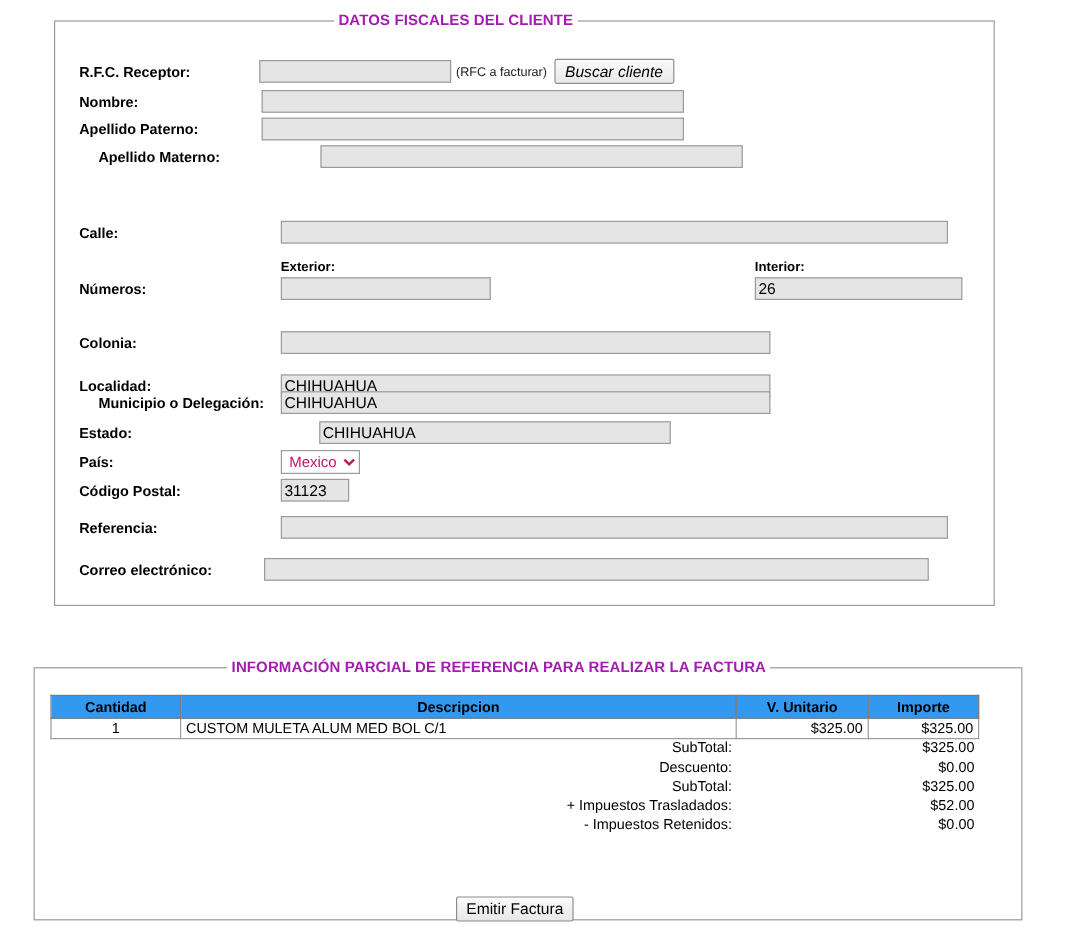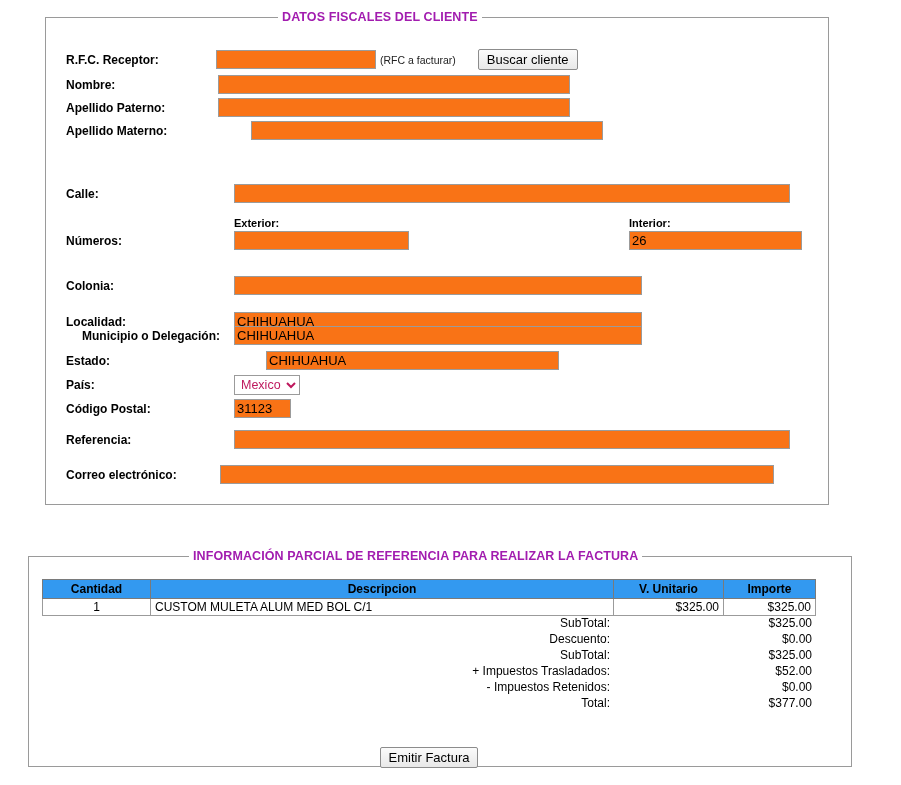--- a/index.html
+++ b/index.html
@@ -83,21 +83,21 @@
     color: #222;
     white-space: nowrap;
     margin-left: 4px;
   }
 
   input[type="text"] {
     font-family: "Liberation Sans", sans-serif;
     font-size: 13px;
     color: #000;
     border: 1px solid #9b9b9b;
-    background: #f97316;
+    background: #e5e5e5;
     padding: 1px 2px;
     height: 19px;
     outline: none;
   }
   input[type="text"]::placeholder { color: #bbb; }
 
   select {
     font-family: "Liberation Sans", sans-serif;
     font-size: 12.5px;
     color: #be185d;
@@ -189,34 +189,34 @@
 
 <fieldset id="client-fieldset">
   <legend>DATOS FISCALES DEL CLIENTE</legend>
 
   <div class="form-body">
 
     <div class="row" style="left:20px; top:25px;">
       <span class="lbl" style="width:150px;">R.F.C. Receptor:</span>
       <input type="text" style="width: 160px;" value="">
       <span class="hint">(RFC a facturar)</span>
-      <button class="btn" style="margin-left:22px;">Buscar cliente</button>
+      <button class="btn" style="margin-left:6px;font-style:italic;">Buscar cliente</button>
     </div>
 
     <div class="row" style="left:20px; top:51px;">
       <span class="lbl" style="width:152px;">Nombre:</span>
       <input type="text" style="width: 352px;" value="">
     </div>
 
     <div class="row" style="left:20px; top:74px;">
       <span class="lbl" style="width:152px;">Apellido Paterno:</span>
       <input type="text" style="width: 352px;" value="">
     </div>
 
-    <div class="row" style="left:20px; top:97px;gap:33px;">
+    <div class="row" style="left:36px; top:97px;gap:33px;">
       <span class="lbl" style="width:152px;">Apellido Materno:</span>
       <input type="text" style="width: 352px;" value="">
     </div>
 
     <div class="row" style="left:20px; top:160px;">
       <span class="lbl" style="width:168px;">Calle:</span>
       <input type="text" style="width: 556px;" value="">
     </div>
 
     <div class="row" style="left:20px; top:210px;">
@@ -316,25 +316,20 @@
         <tr>
           <td class="t-label">+ Impuestos Trasladados:</td>
           <td class="t-spacer"></td>
           <td class="t-value">$52.00</td>
         </tr>
         <tr>
           <td class="t-label">- Impuestos Retenidos:</td>
           <td class="t-spacer"></td>
           <td class="t-value">$0.00</td>
         </tr>
-        <tr>
-          <td class="t-label">Total:</td>
-          <td class="t-spacer"></td>
-          <td class="t-value">$377.00</td>
-        </tr>
       </tbody>
     </table>
 
     <div id="emit-wrap">
       <button class="btn">Emitir Factura</button>
     </div>
 
   </div>
 </fieldset>
 

